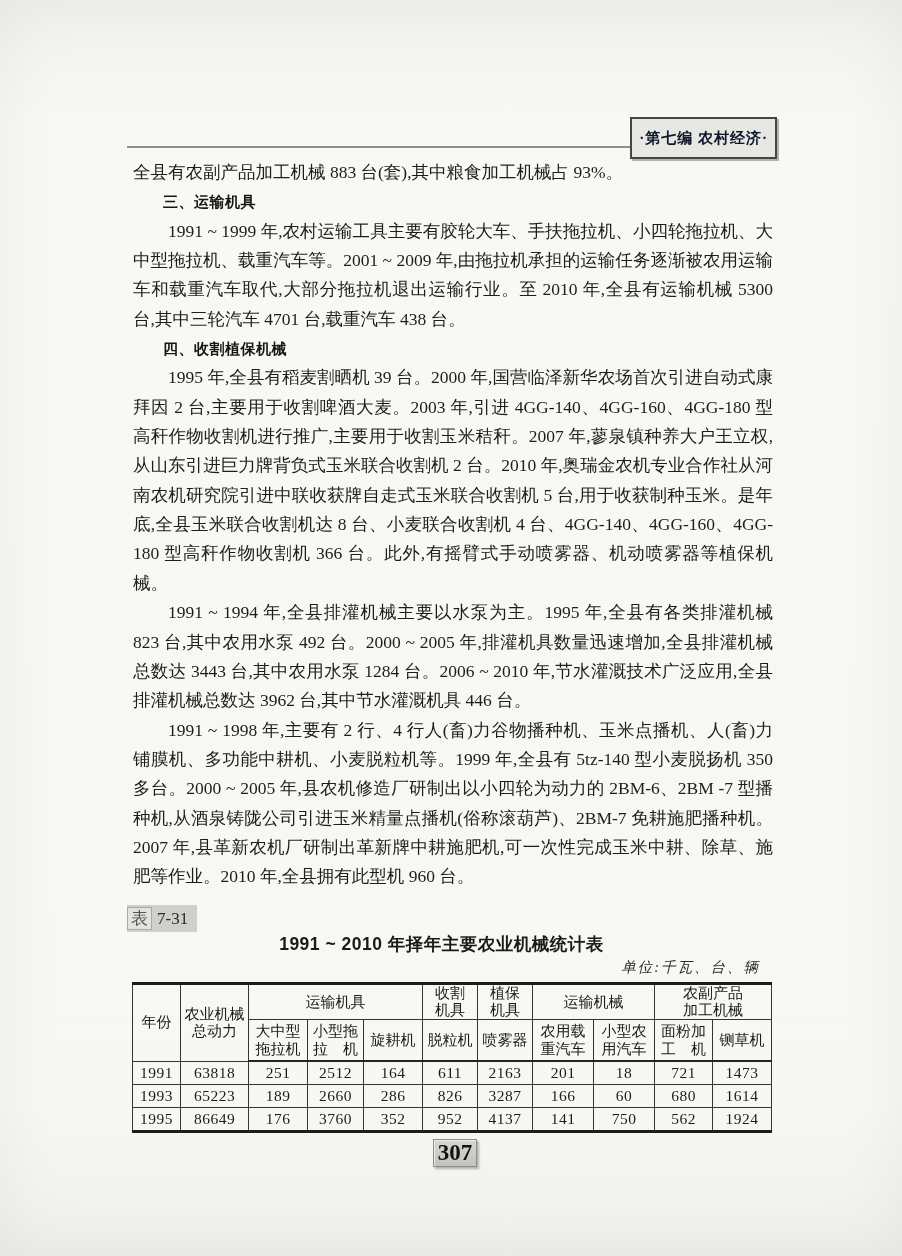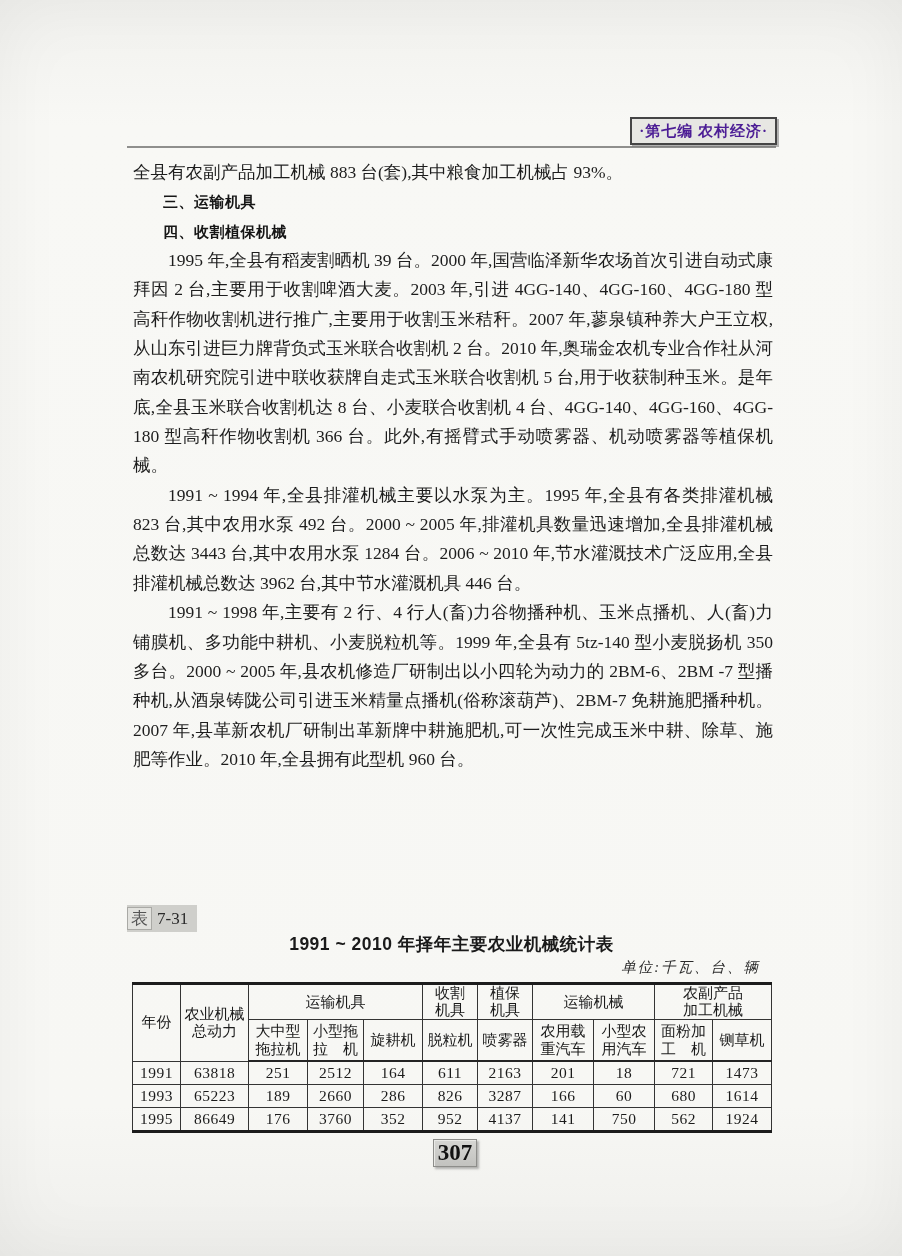--- a/index.html
+++ b/index.html
@@ -14,22 +14,22 @@
   }
   
   .header-rule{
     position:absolute;left:127px;top:146px;width:649px;height:2px;
     background:#8f8f8d;
   }
   .header-badge{
     position:absolute;top:117px;right:125px;height:22px;
     background:#e7e7e3;border:2px solid #454545;
     box-shadow:2px 2px 0 rgba(120,120,120,0.55);
-    padding:1px 7px;display:flex;align-items:center;
-    font-size:15px;letter-spacing:1px;font-weight:bold;color:#4c1d95;
+    padding:8px 7px;display:flex;align-items:center;
+    font-size:15px;letter-spacing:1px;font-weight:bold;color:#0f172a;
     font-family:"Liberation Serif","DejaVu Serif",serif;
   }
   
   .page-body{
     position:absolute;left:133px;top:158px;width:640px;height:752px;
     overflow:hidden;
     font-size:17.5px;line-height:29.35px;text-align:justify;
   }
   .para{margin:0;text-indent:2em;}
   .para.no-indent{text-indent:0;}
@@ -43,21 +43,21 @@
   .table-label{
     position:absolute;left:127px;top:905px;height:27px;
     background:#cfcfcb;display:flex;align-items:center;
     padding:0 9px 0 0;font-size:17px;color:#2a2a2a;
   }
   .table-label .prefix{
     display:inline-block;background:#e2e2de;border:1px solid #a9a9a5;
     padding:0 3px;margin-right:5px;line-height:21px;color:#555;
   }
   .table-title{
-    position:absolute;left:132px;top:932px;width:639px;
+    position:absolute;left:122px;top:932px;width:639px;
     text-align:center;font-size:17.5px;font-weight:bold;
     font-family:"Liberation Sans","DejaVu Sans",sans-serif;
     color:#1a1a1a;letter-spacing:0.5px;
   }
   .unit-note{
     position:absolute;left:132px;top:958px;width:628px;
     text-align:right;font-size:14.5px;font-style:italic;
     color:#2a2a2a;letter-spacing:2px;
   }
   
@@ -93,20 +93,21 @@
 
   <div class="header-rule"></div>
   <div class="header-badge">
     <span>·第七编  农村经济·</span>
   </div>
 
   <div class="page-body">
     <p class="para no-indent">全县有农副产品加工机械 883 台(套),其中粮食加工机械占 93%。</p>
 
     <h3 class="sec-heading">三、运输机具</h3>
+    <p class="para">1991 ~ 1999 年,农村运输工具主要有胶轮大车、手扶拖拉机、小四轮拖拉机、大中型拖拉机、载重汽车等。2001 ~ 2009 年,由拖拉机承担的运输任务逐渐被农用运输车和载重汽车取代,大部分拖拉机退出运输行业。至 2010 年,全县有运输机械 5300 台,其中三轮汽车 4701 台,载重汽车 438 台。</p>
 
     <h3 class="sec-heading">四、收割植保机械</h3>
     <p class="para">1995 年,全县有稻麦割晒机 39 台。2000 年,国营临泽新华农场首次引进自动式康拜因 2 台,主要用于收割啤酒大麦。2003 年,引进 4GG-140、4GG-160、4GG-180 型高秆作物收割机进行推广,主要用于收割玉米秸秆。2007 年,蓼泉镇种养大户王立权,从山东引进巨力牌背负式玉米联合收割机 2 台。2010 年,奥瑞金农机专业合作社从河南农机研究院引进中联收获牌自走式玉米联合收割机 5 台,用于收获制种玉米。是年底,全县玉米联合收割机达 8 台、小麦联合收割机 4 台、4GG-140、4GG-160、4GG-180 型高秆作物收割机 366 台。此外,有摇臂式手动喷雾器、机动喷雾器等植保机械。</p>
 
     <p class="para">1991 ~ 1994 年,全县排灌机械主要以水泵为主。1995 年,全县有各类排灌机械 823 台,其中农用水泵 492 台。2000 ~ 2005 年,排灌机具数量迅速增加,全县排灌机械总数达 3443 台,其中农用水泵 1284 台。2006 ~ 2010 年,节水灌溉技术广泛应用,全县排灌机械总数达 3962 台,其中节水灌溉机具 446 台。</p>
 
     <p class="para">1991 ~ 1998 年,主要有 2 行、4 行人(畜)力谷物播种机、玉米点播机、人(畜)力铺膜机、多功能中耕机、小麦脱粒机等。1999 年,全县有 5tz-140 型小麦脱扬机 350 多台。2000 ~ 2005 年,县农机修造厂研制出以小四轮为动力的 2BM-6、2BM -7 型播种机,从酒泉铸陇公司引进玉米精量点播机(俗称滚葫芦)、2BM-7 免耕施肥播种机。2007 年,县革新农机厂研制出革新牌中耕施肥机,可一次性完成玉米中耕、除草、施肥等作业。2010 年,全县拥有此型机 960 台。</p>
   </div>
 
   <div class="table-label">

